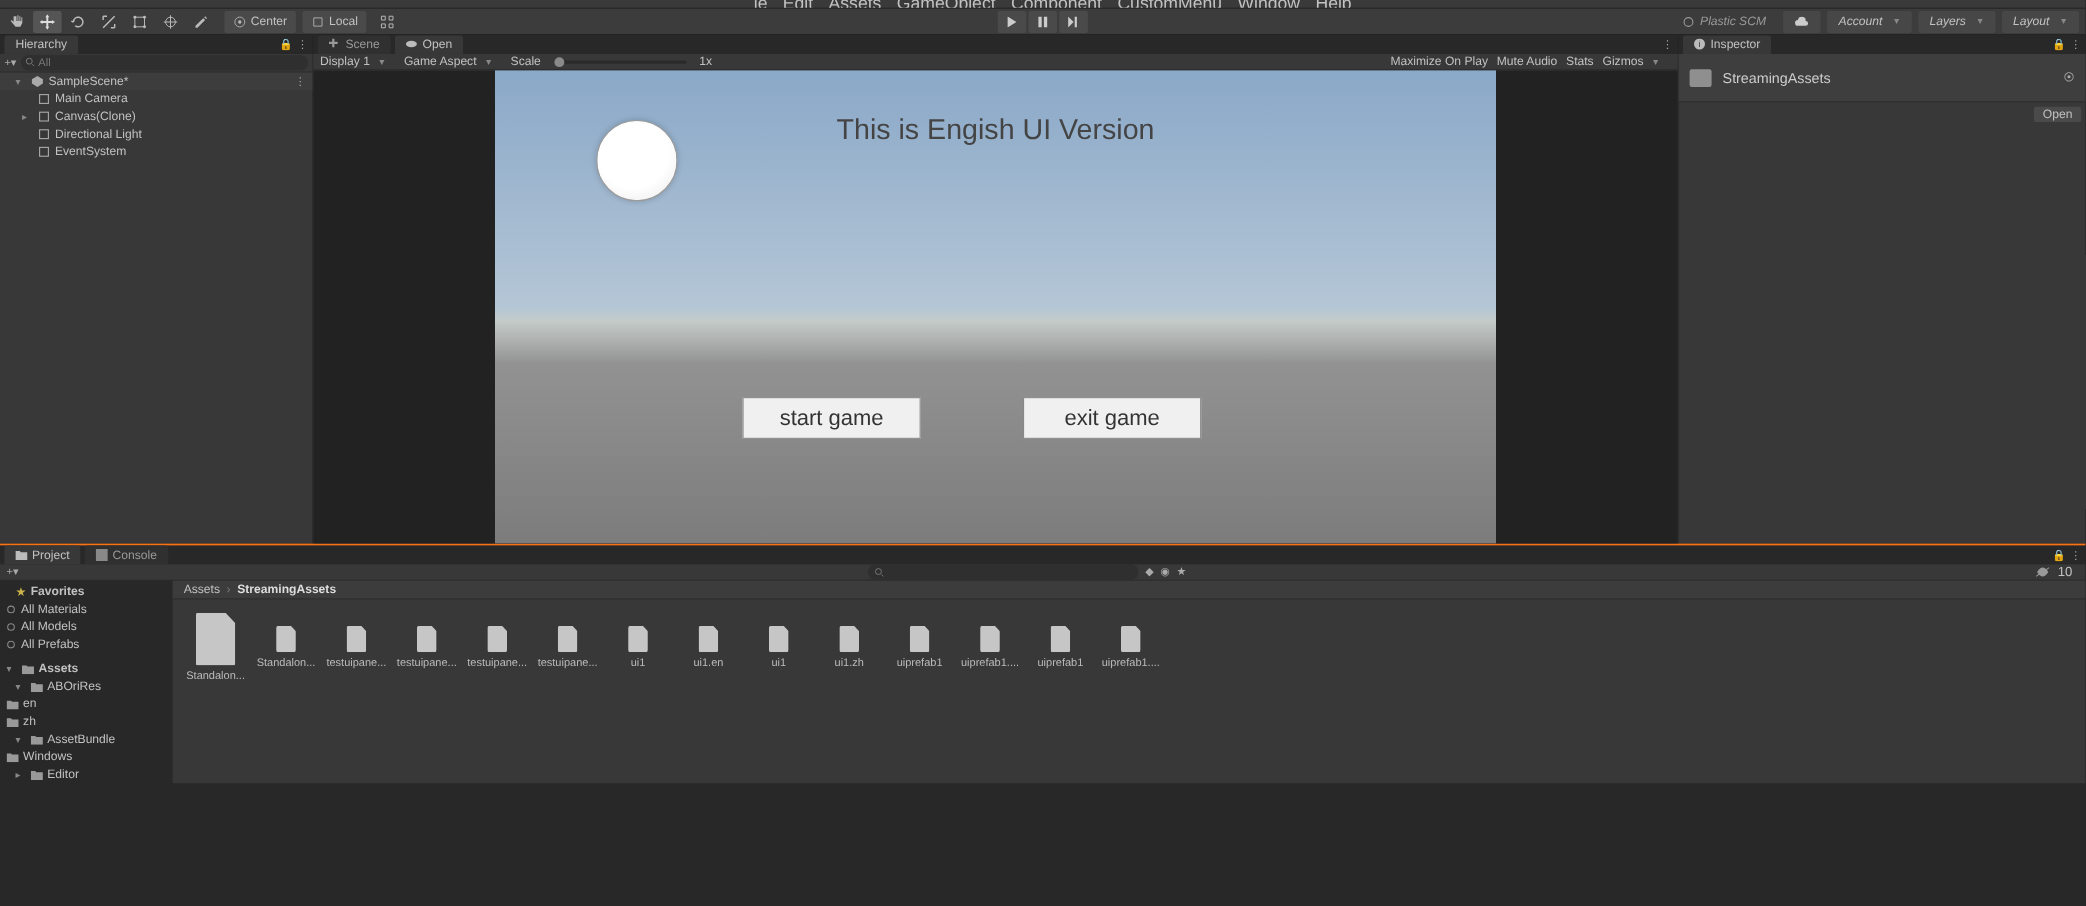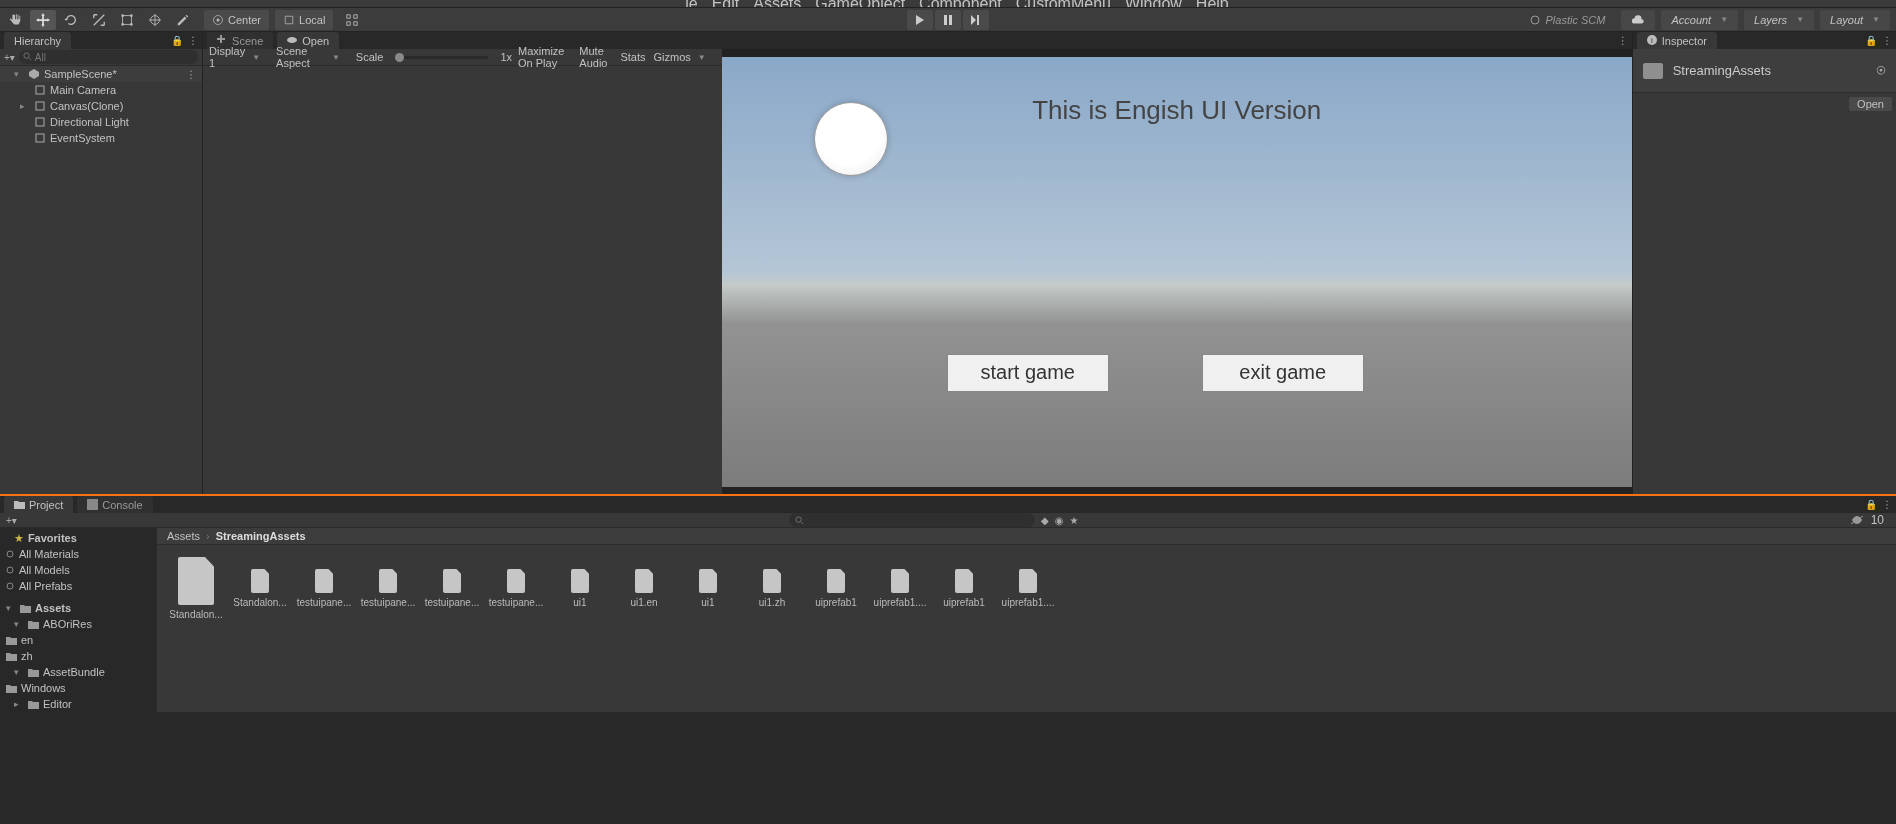--- a/index.html
+++ b/index.html
@@ -273,28 +273,28 @@
       <div class="tab">
           <svg width="11" height="11" style="margin-right:4px">
             <ellipse cx="5" cy="5" rx="5" ry="3" fill="#bbb"></ellipse>
           </svg>
           <span>Open</span>
         </div>
       <div class="pane-icons">
           <span class="ico-txt">⋮</span>
         </div>
     </div>
-    <div class="panel-body" style="display:flex;flex-direction:row">
+    <div class="panel-body" style="display:flex;flex-direction:column">
       <div class="game-toolbar">
         <div class="dropdown-mini">
             <span>Display 1</span>
             <span class="arrow-tiny">▼</span>
           </div>
         <div class="dropdown-mini">
-            <span>Scene Aspect</span>
+            <span>Game Aspect</span>
             <span class="arrow-tiny">▼</span>
           </div>
         <span>Scale</span>
         <div class="slider-track">
             <div class="slider-thumb"></div>
           </div>
         <span>1x</span>
         <div class="right">
           <span>Maximize On Play</span>
           <span>Mute Audio</span>

